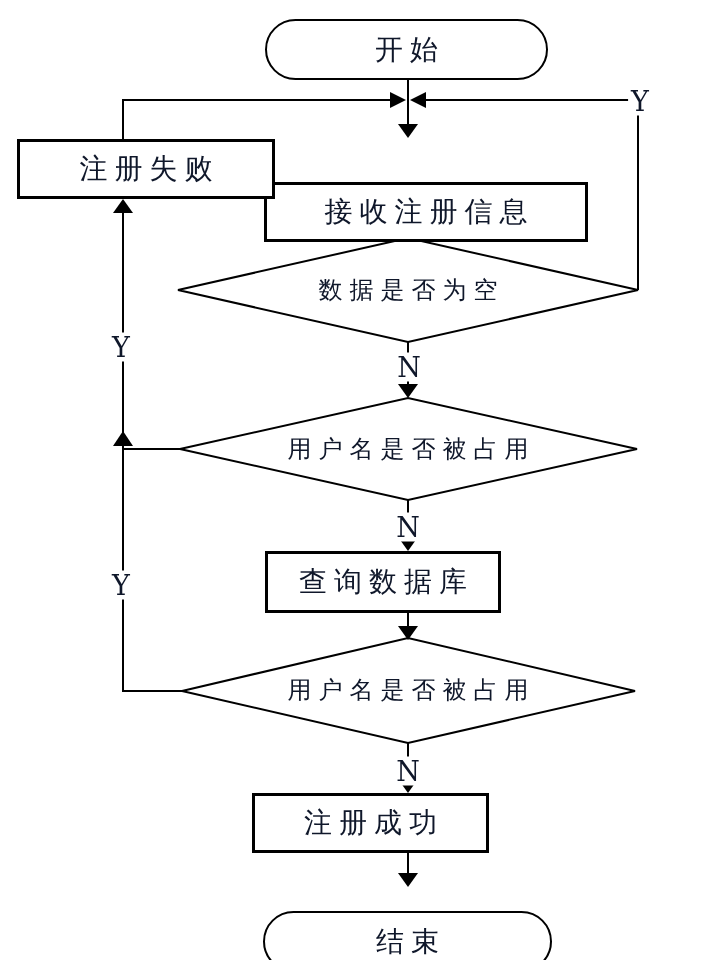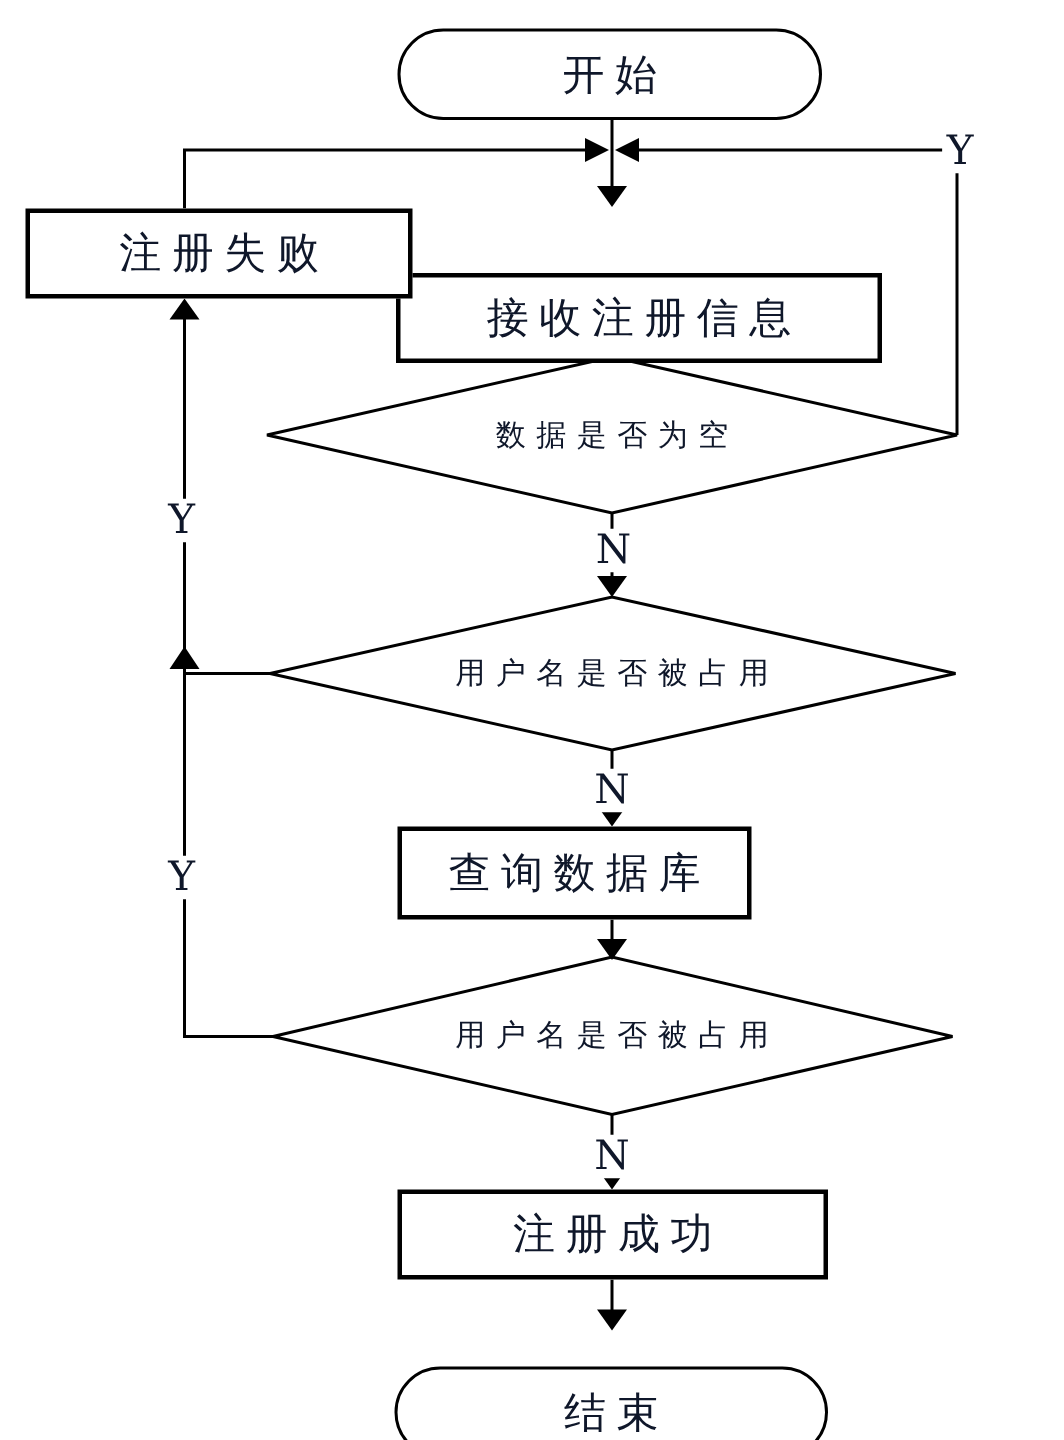--- a/index.html
+++ b/index.html
@@ -40,21 +40,21 @@
   }
   .node-label {
     font-size: 28px;
     letter-spacing: 7px;
     white-space: nowrap;
     text-indent: 7px; 
   }
   .diamond-label {
     position: absolute;
     transform: translate(-50%, -50%);
-    font-size: 20px;
+    font-size: 24px;
     letter-spacing: 7px;
     white-space: nowrap;
     text-indent: 7px;
   }
   .edge-label {
     position: absolute;
     transform: translate(-50%, -50%);
     font-size: 27px;
     line-height: 1;
     background: #ffffff;
@@ -119,21 +119,21 @@
   </div>
 
   <div class="node rect" style="left:17px; top:139px; width:258px; height:60px;justify-content:center;">
     <span class="node-label">注册失败</span>
   </div>
 
   <div class="node rect" style="left:265px; top:551px; width:236px; height:62px;">
     <span class="node-label">查询数据库</span>
   </div>
 
-  <div class="node rect" style="left:265px; top:793px; width:287px; height:60px;text-align:right;">
+  <div class="node rect" style="left:252px; top:793px; width:237px; height:60px;text-align:right;">
     <span class="node-label">注册成功</span>
   </div>
 
   <div class="node stadium" style="left:263px; top:887px; width:289px; height:61px;margin-top:24px;">
     <span class="node-label">结束</span>
   </div>
 
   <div class="diamond-label" style="left:408px; top:290px;">数据是否为空</div>
   <div class="diamond-label" style="left:408px; top:449px;">用户名是否被占用</div>
   <div class="diamond-label" style="left:408px; top:690px;">用户名是否被占用</div>

